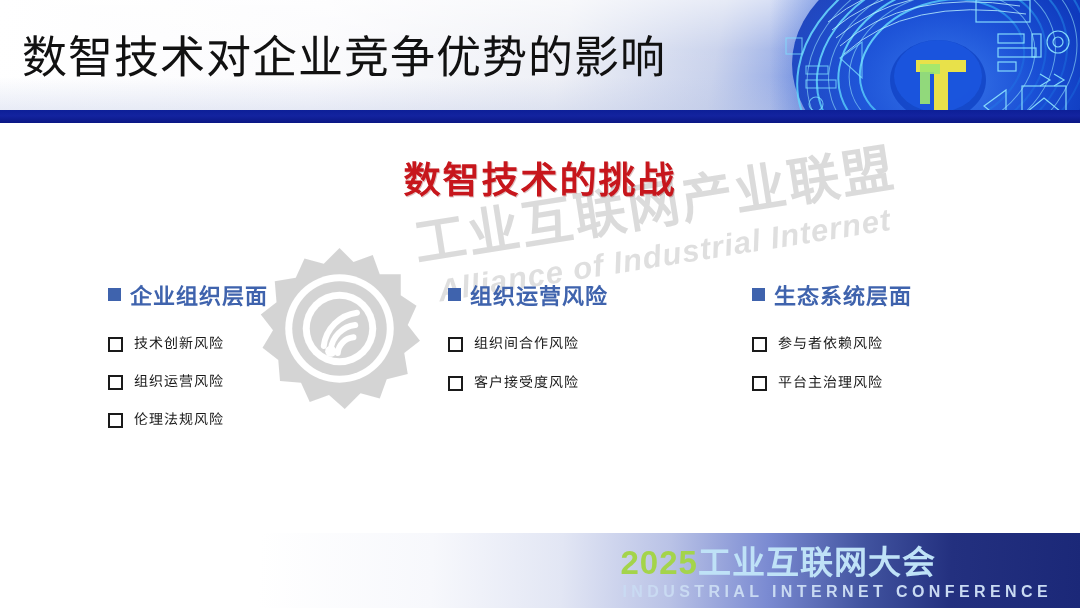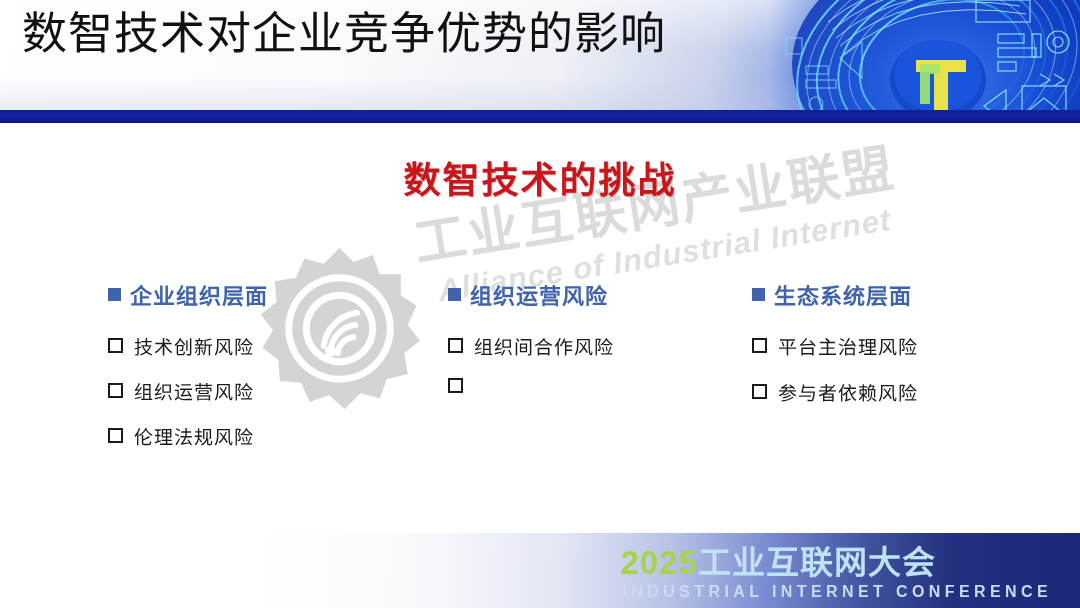--- a/index.html
+++ b/index.html
@@ -42,21 +42,21 @@
     background: linear-gradient(180deg,
         rgba(255,255,255,0.55) 0%,
         rgba(255,255,255,0.05) 45%,
         rgba(255,255,255,0.0) 70%,
         rgba(190,200,230,0.35) 100%);
     pointer-events: none;
   }
   .header-title {
     position: absolute;
     left: 22px;
-    top: 4px;
+    top: 28px;
     font-size: 45px;
     line-height: 60px;
     font-weight: 400;
     color: #111111;
     letter-spacing: 1px;
     white-space: nowrap;
     z-index: 4;
     font-family: "Liberation Sans", "DejaVu Sans", sans-serif;
   }
 
@@ -186,22 +186,22 @@
   }
   .col-head-label { display: inline-block; }
 
   .item-list {
     list-style: none;
     margin: 0;
     padding: 0;
   }
   .item {
     display: flex;
-    align-items: center;
-    font-size: 19px;
+    align-items: flex-end;
+    font-size: 14px;
     color: #1a1a1a;
     letter-spacing: 1px;
     white-space: nowrap;
     margin-bottom: 18px;
   }
   .item-bullet {
     display: inline-block;
     width: 11px;
     height: 11px;
     border: 2px solid #1a1a1a;
@@ -410,37 +410,38 @@
           <span class="col-head-bullet"></span>
           <span class="col-head-label">组织运营风险</span>
         </div>
         <ul class="item-list">
           <li class="item">
             <span class="item-bullet"></span>
             <span class="item-label">组织间合作风险</span>
           </li>
           <li class="item">
             <span class="item-bullet"></span>
+            <span class="item-label">客户接受度风险</span>
           </li>
         </ul>
       </div>
 
       <div class="column col-3">
         <div class="col-head">
           <span class="col-head-bullet"></span>
           <span class="col-head-label">生态系统层面</span>
         </div>
         <ul class="item-list">
           <li class="item">
             <span class="item-bullet"></span>
+            <span class="item-label">参与者依赖风险</span>
+          </li>
+          <li class="item">
+            <span class="item-bullet"></span>
             <span class="item-label">平台主治理风险</span>
-          </li>
-          <li class="item">
-            <span class="item-bullet"></span>
-            <span class="item-label">参与者依赖风险</span>
           </li>
         </ul>
       </div>
 
     </div>
   </div>
 
   <div class="footer">
     <div class="footer-logo">
       <div class="logo-line1">

